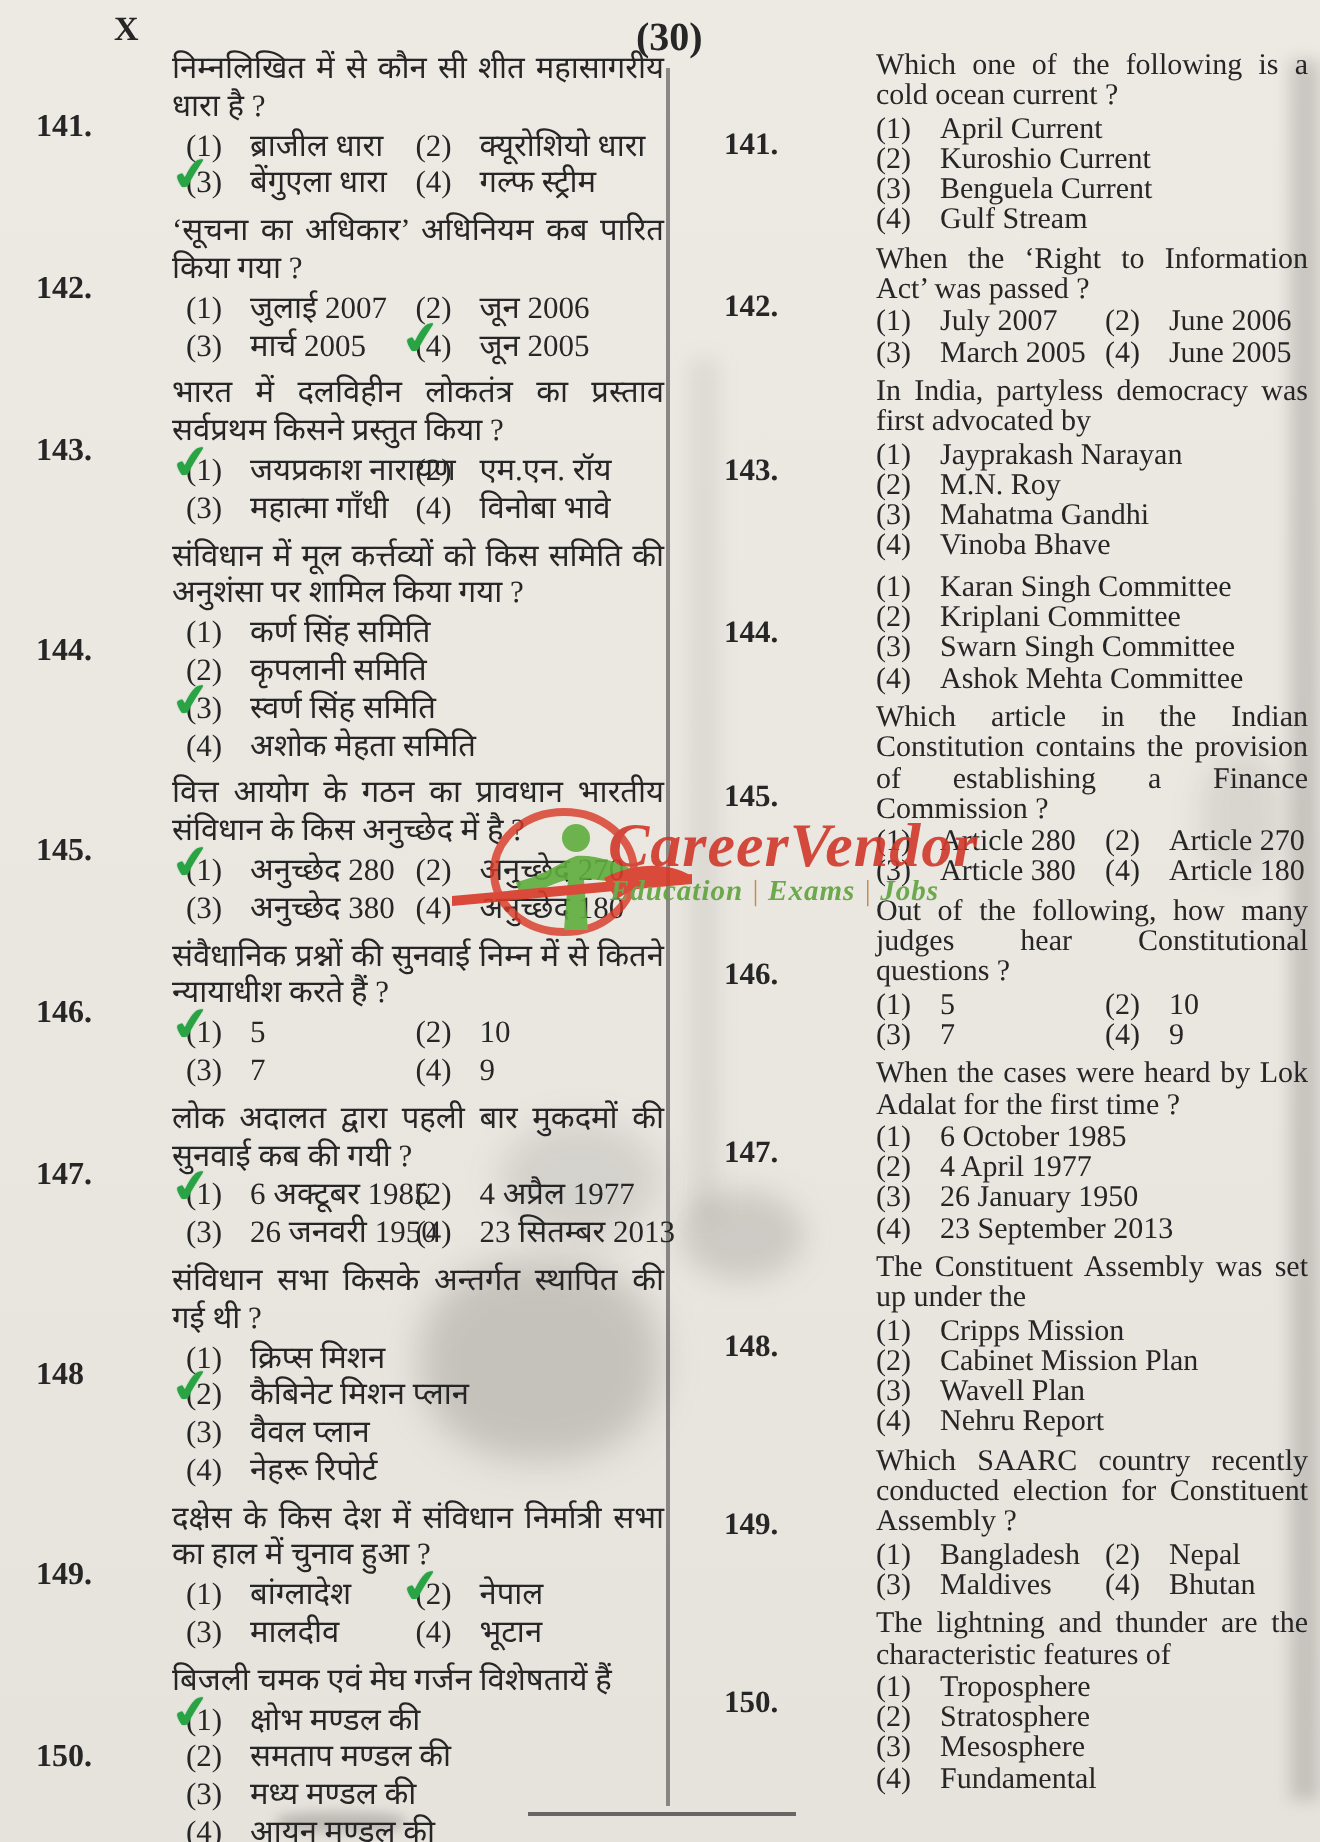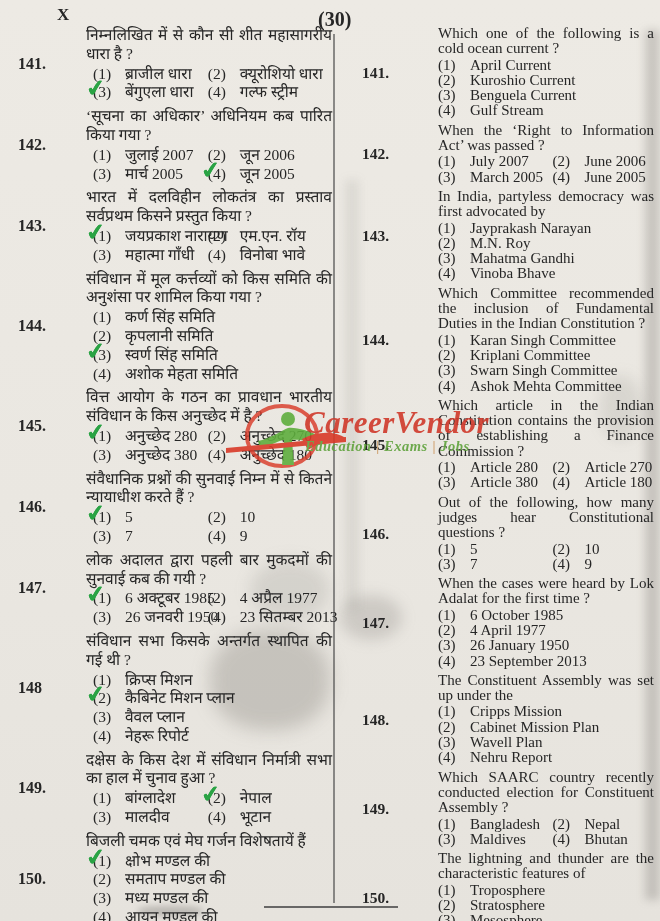--- a/index.html
+++ b/index.html
@@ -424,21 +424,20 @@
               <span class="opt-label">(4)</span>
               <span class="opt-text">Vinoba Bhave</span>
             </div>
           </div>
     </div>
   </div>
 
   <div class="question">
     <div class="qnum">144.</div>
     <div class="qbody">
-      <div class="qtext">Which Committee recommended the inclusion of Fundamental Duties in the Indian Constitution ?</div>
       <div class="opts list">
             <div class="opt">
               <span class="opt-label">(1)</span>
               <span class="opt-text">Karan Singh Committee</span>
             </div>
             <div class="opt">
               <span class="opt-label">(2)</span>
               <span class="opt-text">Kriplani Committee</span>
             </div>
             <div class="opt">

